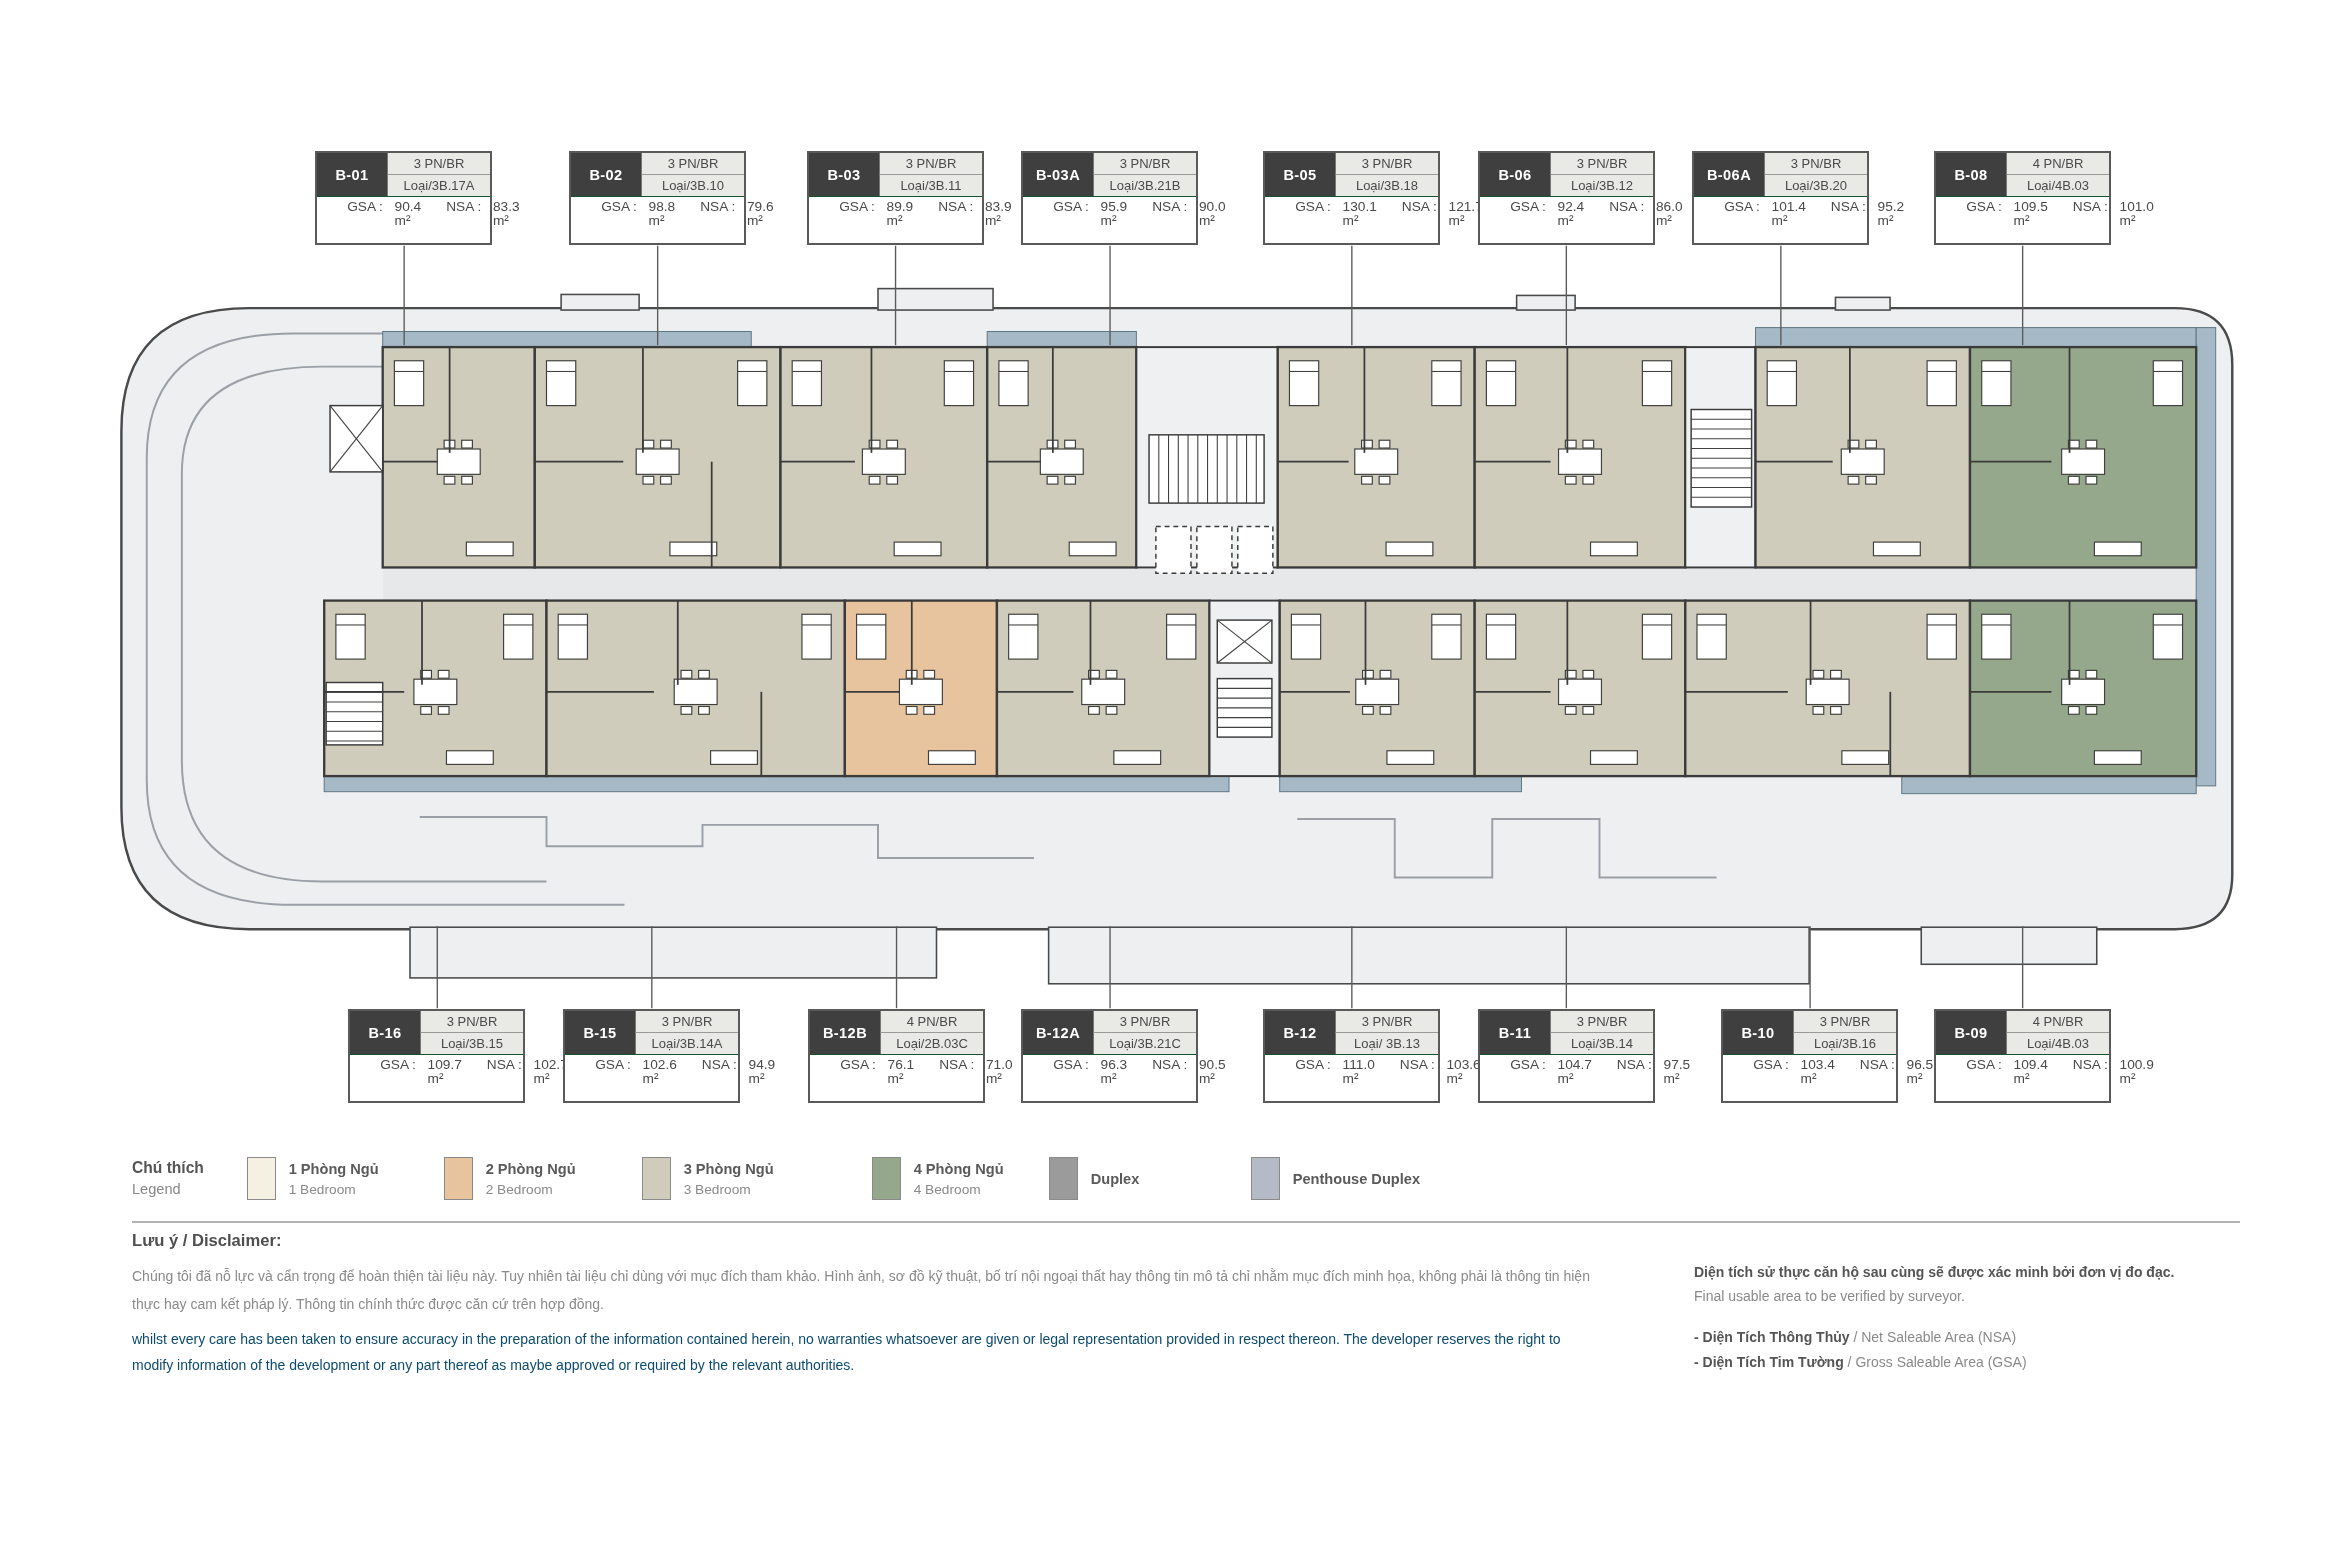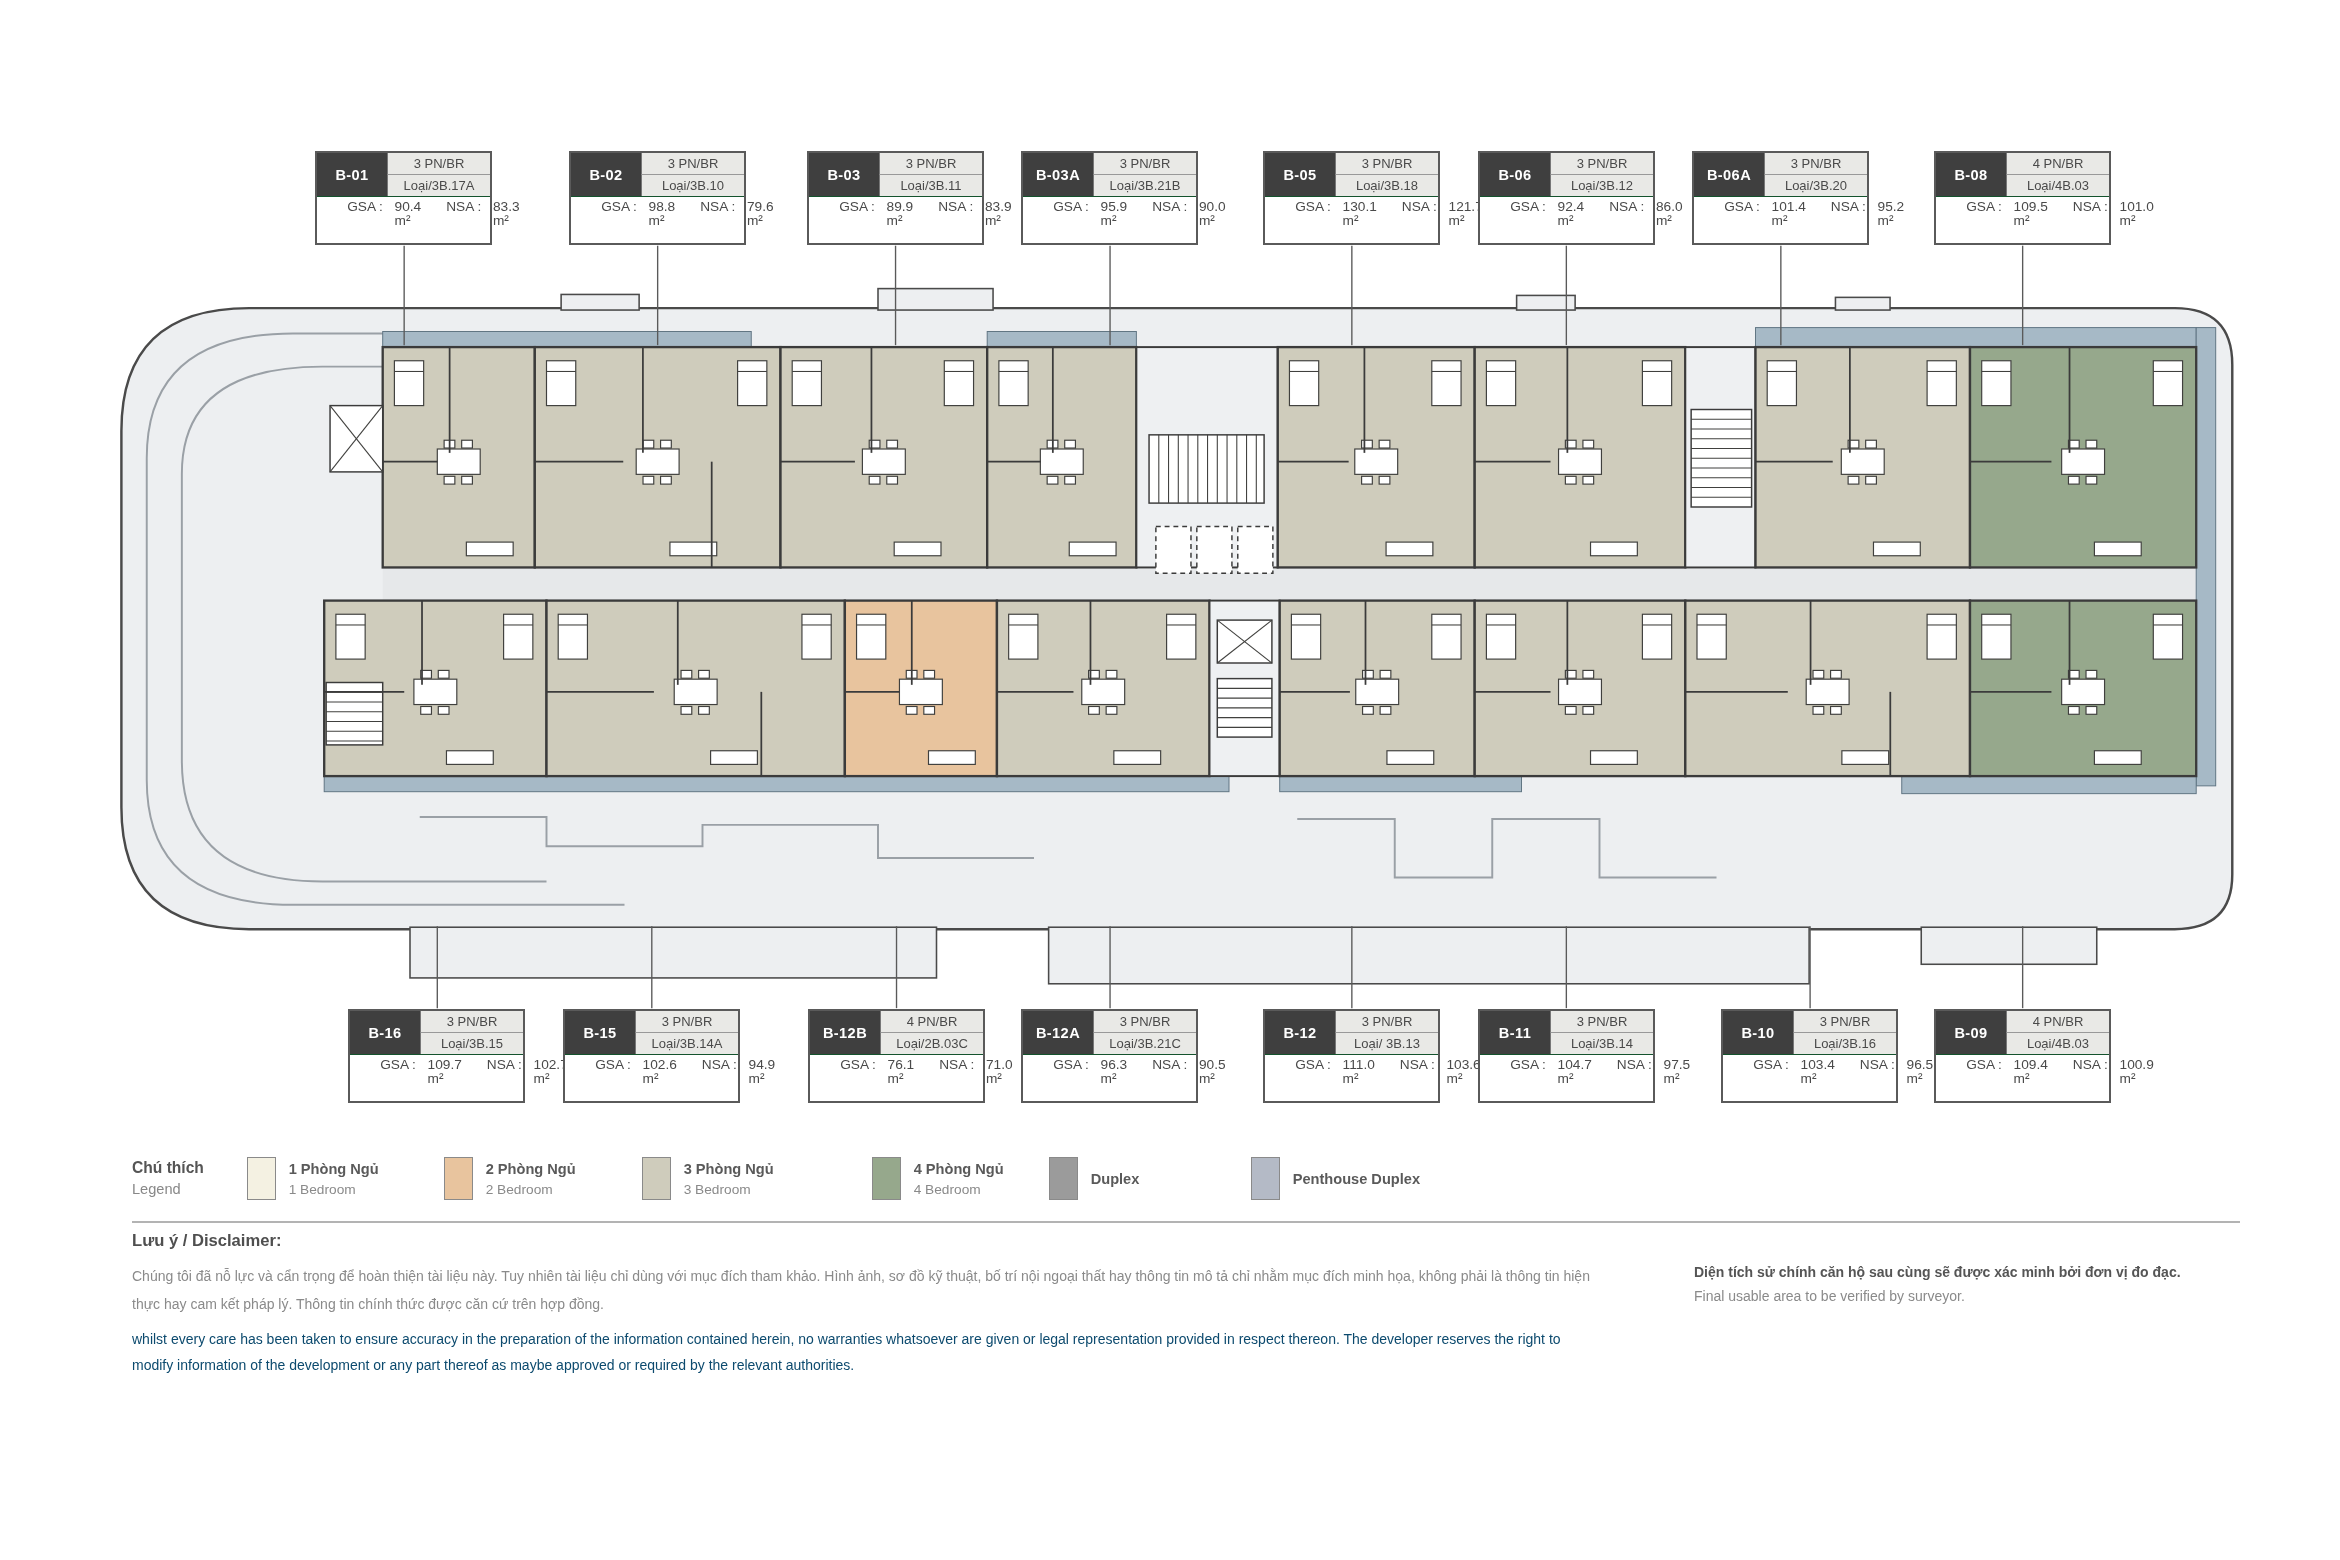--- a/index.html
+++ b/index.html
@@ -728,17 +728,21 @@
           <div class="leg-vn">Penthouse Duplex</div>
         </div>
       </div>
     </div>
   <div class="divider"></div>
 
   <div class="disc-head">Lưu ý / Disclaimer:</div>
   <div class="disc-vn">Chúng tôi đã nỗ lực và cẩn trọng để hoàn thiện tài liệu này. Tuy nhiên tài liệu chỉ dùng với mục đích tham khảo. Hình ảnh, sơ đồ kỹ thuật, bố trí nội ngoại thất hay thông tin mô tả chỉ nhằm mục đích minh họa, không phải là thông tin hiện thực hay cam kết pháp lý. Thông tin chính thức được căn cứ trên hợp đồng.</div>
   <div class="disc-en">whilst every care has been taken to ensure accuracy in the preparation of the information contained herein, no warranties whatsoever are given or legal representation provided in respect thereon. The developer reserves the right to modify information of the development or any part thereof as maybe approved or required by the relevant authorities.</div>
   <div class="note">
-    <div class="nvn">Diện tích sử chính căn hộ sau cùng sẽ được xác minh bởi đơn vị đo đạc.</div>
+    <div class="nvn">Diện tích sử thực căn hộ sau cùng sẽ được xác minh bởi đơn vị đo đạc.</div>
     <div class="nen">Final usable area to be verified by surveyor.</div>
+    <div class="bullets">
+      <div class="brow"><span class="bvn">-  Diện Tích Thông Thủy</span><span class="ben"> / Net Saleable Area (NSA)</span></div>
+      <div class="brow"><span class="bvn">-  Diện Tích Tim Tường</span><span class="ben"> / Gross Saleable Area (GSA)</span></div>
+    </div>
   </div>
 </div>
 
 
 </body></html>

